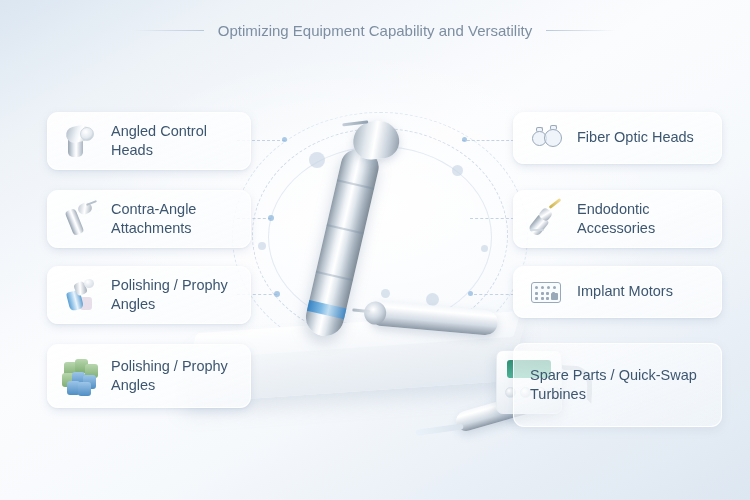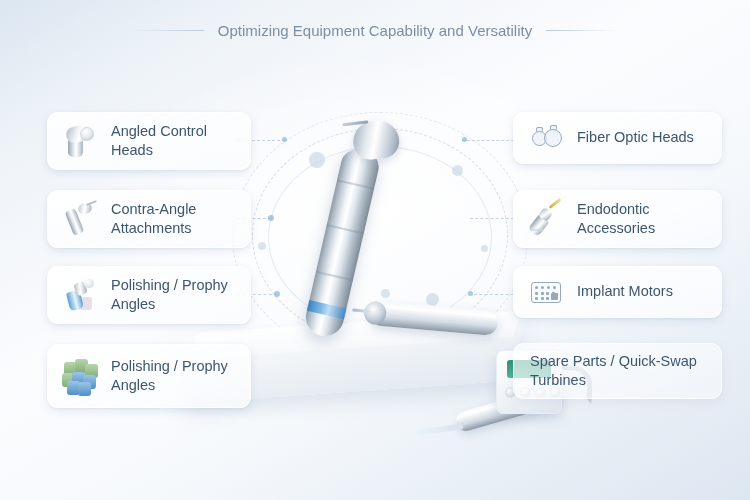--- a/index.html
+++ b/index.html
@@ -94,21 +94,21 @@
   .col-right { left: 513px; width: 209px; }
 
   .c1 { top: 112px; height: 58px; }
   .c2 { top: 190px; height: 58px; }
   .c3 { top: 266px; height: 58px; }
   .c4 { top: 344px; height: 64px; }
 
   .r1c { top: 112px; height: 52px; }
   .r2c { top: 190px; height: 58px; }
   .r3c { top: 266px; height: 52px; }
-  .r4c { top: 343px; height: 56px; }
+  .r4c { top: 343px; height: 84px; }
 
   
   .pedestal {
     position: absolute;
     left: 198px; top: 330px;
     width: 316px; height: 62px;
     background: linear-gradient(175deg, #fbfcfd 0%, #eef2f6 48%, #e2e9f0 100%);
     border-radius: 3px;
     box-shadow: 0 9px 20px rgba(140,160,185,.25);
     transform: skewX(-16deg) skewY(-4deg);

